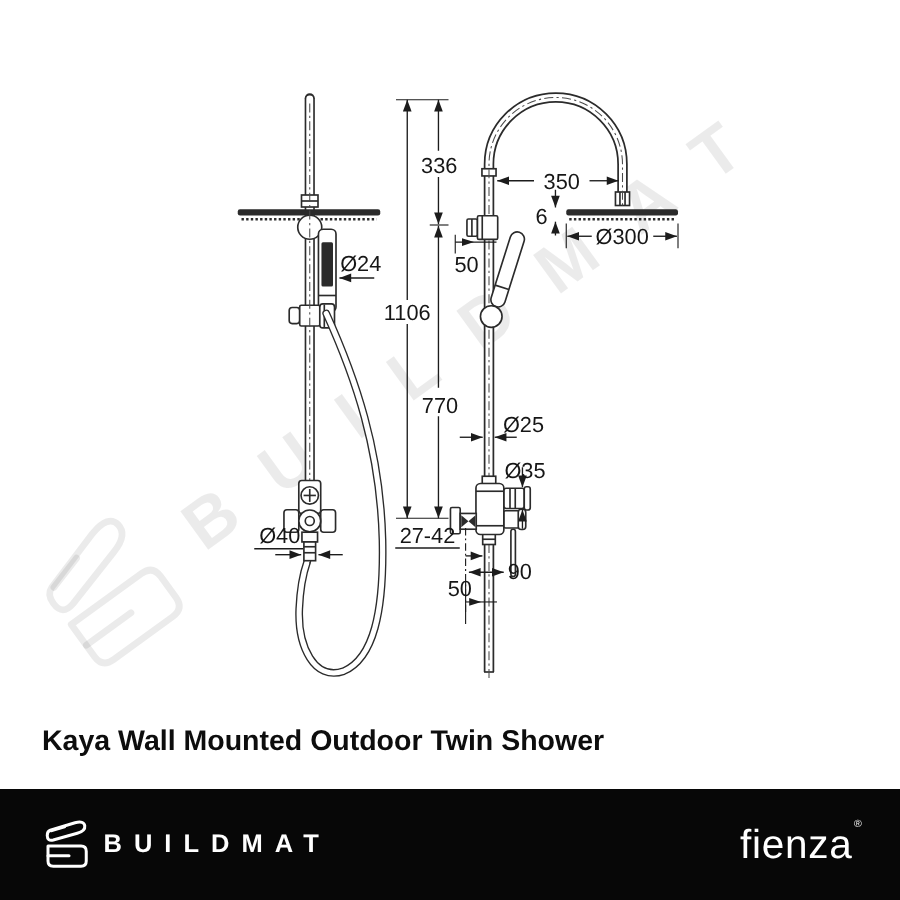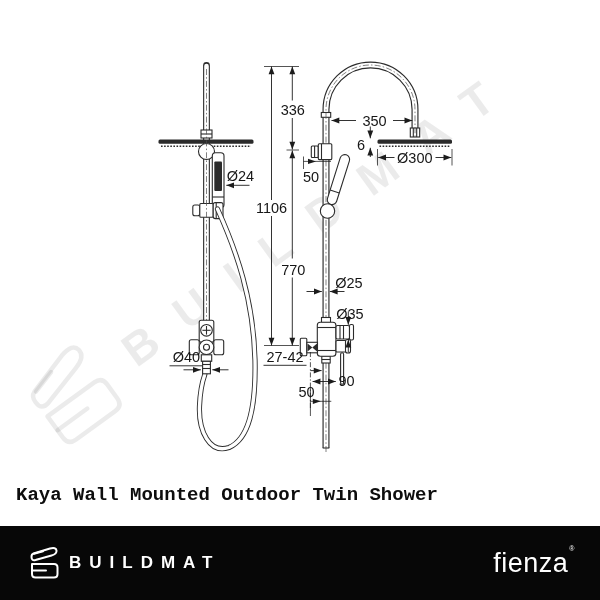--- a/index.html
+++ b/index.html
@@ -13,21 +13,21 @@
   
   svg.drawing{position:absolute;left:0;top:0;z-index:1;}
   .ln{stroke:#2b2b2b;stroke-width:1.1;fill:none;}
   .lnw{stroke:#2b2b2b;stroke-width:1.1;fill:#ffffff;}
   .fillc{fill:#2b2b2b;stroke:none;}
   .cl{stroke:#4a4a4a;stroke-width:0.7;fill:none;stroke-dasharray:6 2.2 1.5 2.2;}
   .dim{stroke:#1c1c1c;stroke-width:0.9;fill:none;}
   .dimthin{stroke:#1c1c1c;stroke-width:0.75;fill:none;}
   .dimtxt{font-family:"Liberation Sans",sans-serif;font-size:14.5px;fill:#161616;}
   
-  .title{position:absolute;left:16px;top:484px;z-index:2;font-size:19px;font-weight:bold;color:#0d0d0d;font-family:Liberation Mono, monospace;}
+  .title{position:absolute;left:28px;top:484px;z-index:2;font-size:19px;font-weight:bold;color:#0d0d0d;}
   
   .footer{position:absolute;left:0;top:526px;width:600px;height:74px;background:#070707;z-index:3;
           display:flex;align-items:center;justify-content:space-between;box-sizing:border-box;
           padding:0 26px 0 30px;}
   .brand{display:flex;align-items:center;gap:9px;}
   .brand-text{color:#ffffff;font-weight:bold;font-size:17px;letter-spacing:8px;}
   .fienza{color:#ffffff;font-size:27px;letter-spacing:0.5px;position:relative;}
   .fienza sup{font-size:7px;position:relative;top:-11px;left:1px;}
 </style>
 </head>

